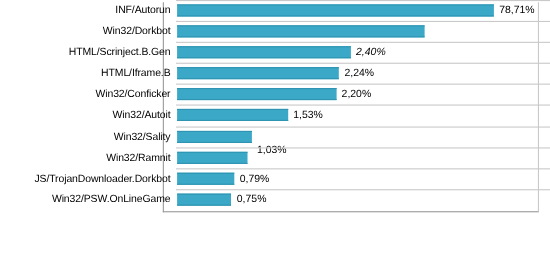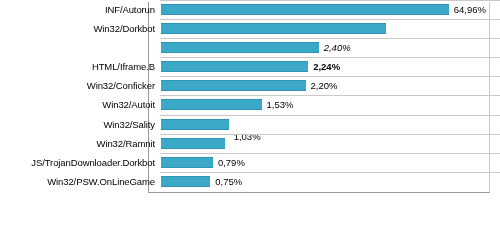--- a/index.html
+++ b/index.html
@@ -102,43 +102,44 @@
 <div id="chart-root">
 
   <div id="plot-area"></div>
 
   <div id="rows">
       <div class="row">
         <div class="gridline"></div>
         <div class="cat-label">INF/Autorun</div>
         <div class="bar-track">
           <div class="bar" style="width: 287.766px; background: rgb(59, 168, 199);"></div>
-          <div class="val-label" style="left: 292.766px;">64,96%</div>
+          <div class="val-label" style="left: 292.766px;">78,71%</div>
         </div>
       </div>
       <div class="row">
         <div class="gridline"></div>
         <div class="cat-label">Win32/Dorkbot</div>
         <div class="bar-track">
           <div class="bar" style="width: 225.351px; background: rgb(59, 168, 199);"></div>
         </div>
       </div>
       <div class="row">
         <div class="gridline"></div>
+        <div class="cat-label">HTML/Scrinject.B.Gen</div>
         <div class="bar-track">
           <div class="bar" style="width: 157.68px; background: rgb(59, 168, 199);"></div>
           <div class="val-label" style="left: 162.68px; font-style: italic;">2,40%</div>
         </div>
       </div>
       <div class="row">
         <div class="gridline"></div>
         <div class="cat-label">HTML/Iframe.B</div>
         <div class="bar-track">
           <div class="bar" style="width: 147.168px; background: rgb(59, 168, 199);"></div>
-          <div class="val-label" style="left: 152.168px; font-weight: bold;">2,24%</div>
+          <div class="val-label" style="left: 152.168px;">2,24%</div>
         </div>
       </div>
       <div class="row">
         <div class="gridline"></div>
         <div class="cat-label">Win32/Conficker</div>
         <div class="bar-track">
           <div class="bar" style="width: 144.54px; background: rgb(59, 168, 199);"></div>
           <div class="val-label" style="left: 149.54px;">2,20%</div>
         </div>
       </div>

